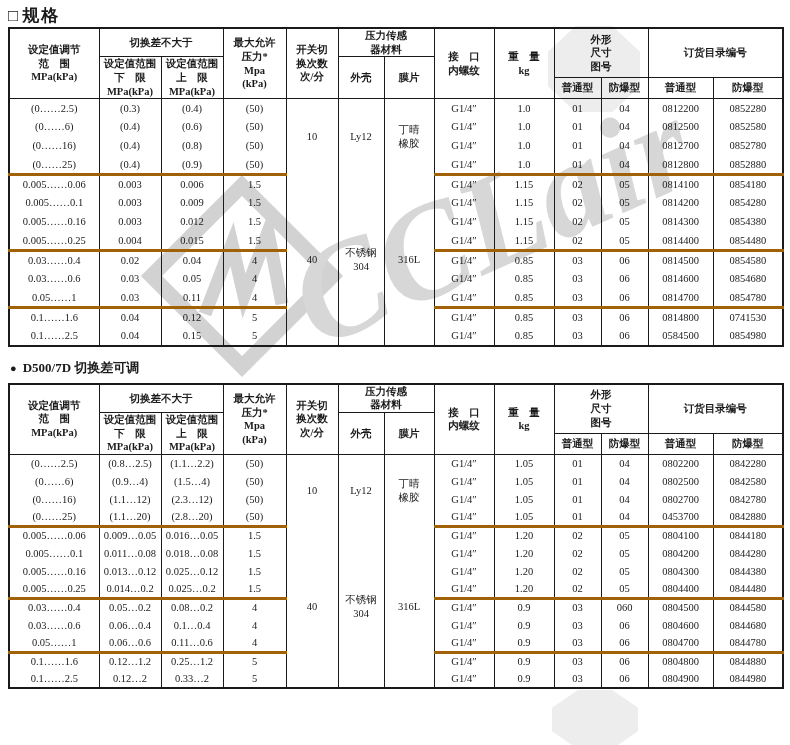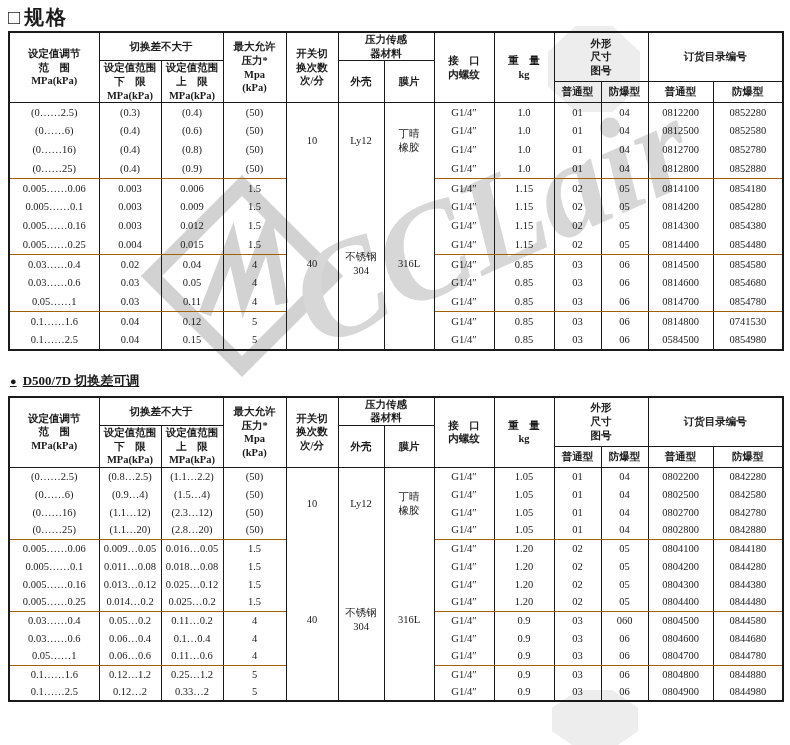--- a/index.html
+++ b/index.html
@@ -1,38 +1,38 @@
 <!DOCTYPE html>
 <html><head>
 <meta charset="utf-8">
 <style>
   * { margin:0; padding:0; box-sizing:border-box; }
   html,body { width:790px; height:745px; background:#fff; overflow:hidden;
     font-family:"Liberation Serif","DejaVu Serif",serif; color:#1a1a1a; }
   .page { position:relative; width:790px; height:745px; }
   .content { position:relative; z-index:1; }
 
-  .spec-title { margin:4px 0 0 8px; font-size:20px; font-weight:bold; letter-spacing:2px; }
+  .spec-title { margin:4px 0 0 8px; font-size:17px; font-weight:bold; letter-spacing:2px; }
   .spec-title .box { font-weight:normal; margin-right:2px; }
   .sec-title { margin:10px 0 6px 10px; font-size:13px; font-weight:bold; }
   .sec-title .bullet { font-size:11px; margin-right:6px; }
-  .sec-title.second { margin-top:21px;text-decoration:underline; }
+  .sec-title.second { margin-top:12px; }
 
   table.spec { border-collapse:collapse; table-layout:fixed; width:774px; margin-left:8px;
     border:2px solid #1a1a1a; background:transparent; }
   table.spec th, table.spec td { border-left:1px solid #1a1a1a; border-right:1px solid #1a1a1a;
     text-align:center; vertical-align:middle; white-space:pre-line; overflow:hidden;
     font-size:10.5px; line-height:1.3; padding:0; }
   table.spec thead th { border:1px solid #1a1a1a; font-weight:bold; font-size:10.5px; }
   tr.h1 th { height:25px; }
   tr.h2 th { height:31px; }
   tr.h3 th { height:21px; }
   tbody tr { height:19px; }
   table.t2 tbody tr { height:18px; }
-  tbody tr.group-end td { border-bottom:1px solid #a16207; }
+  tbody tr.group-end td { border-bottom:3px solid #a16207; }
   tbody td { font-weight:normal; }
 
   
   .watermark { position:absolute; left:0; top:0; z-index:0; pointer-events:none; }
   .octagon { position:absolute; background:#ededed; z-index:0; pointer-events:none;
     clip-path:polygon(30% 0,70% 0,100% 30%,100% 70%,70% 100%,30% 100%,0 70%,0 30%); }
   .oct1 { left:548px; top:22px;  width:92px; height:86px; }
   .oct2 { left:552px; top:686px; width:86px; height:59px; }
 </style>
 </head>
@@ -381,21 +381,21 @@
           </tr>
           <tr class="group-end">
             <td>(0……25)</td>
             <td>(1.1…20)</td>
             <td>(2.8…20)</td>
             <td>(50)</td>
             <td>G1/4″</td>
             <td>1.05</td>
             <td>01</td>
             <td>04</td>
-            <td>0802800</td>
+            <td>0453700</td>
             <td>0842880</td>
           </tr>
           <tr>
             <td>0.005……0.06</td>
             <td>0.009…0.05</td>
             <td>0.016…0.05</td>
             <td>1.5</td>
             <td rowspan="9">40</td>
             <td rowspan="9">不锈钢
 304</td>
@@ -439,21 +439,21 @@
             <td>G1/4″</td>
             <td>1.20</td>
             <td>02</td>
             <td>05</td>
             <td>0804400</td>
             <td>0844480</td>
           </tr>
           <tr>
             <td>0.03……0.4</td>
             <td>0.05…0.2</td>
-            <td>0.11…0.2</td>
+            <td>0.08…0.2</td>
             <td>4</td>
             <td>G1/4″</td>
             <td>0.9</td>
             <td>03</td>
             <td>060</td>
             <td>0804500</td>
             <td>0844580</td>
           </tr>
           <tr>
             <td>0.03……0.6</td>

